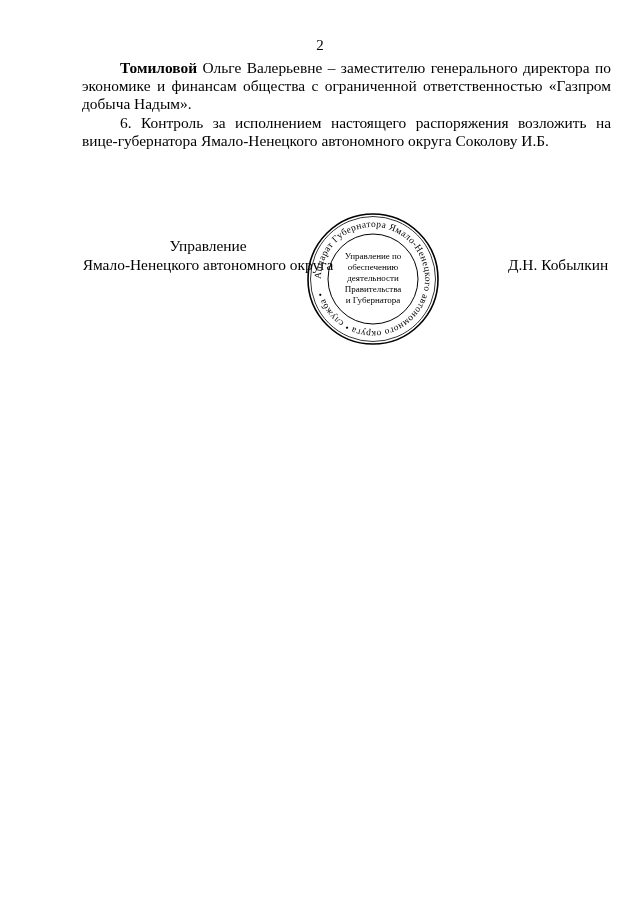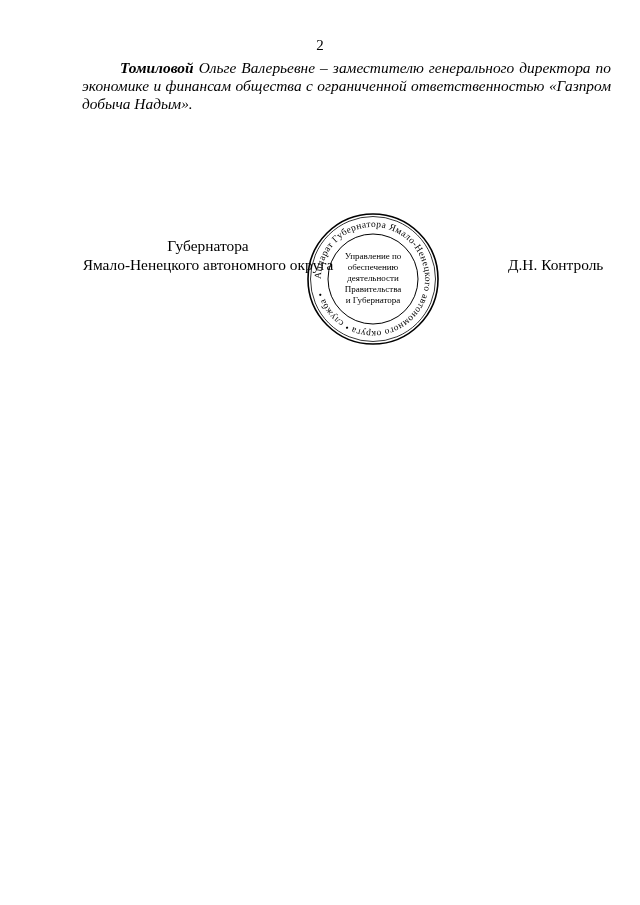--- a/index.html
+++ b/index.html
@@ -8,21 +8,21 @@
     position: absolute; left: 0; top: 0; width: 640px; height: 905px;
     background: #fff; color: #000;
     font-family: "Liberation Serif", serif;
   }
   .page-num {
     position: absolute; top: 36px; left: 0; width: 640px; text-align: center;
     font-size: 15px; line-height: 18px;
   }
   .body-text {
     position: absolute; left: 82px; top: 59px; width: 529px;
-    font-size: 15.4px; line-height: 18.2px; text-align: justify; font-style: italic;
+    font-size: 15.4px; line-height: 18.2px; text-align: justify;
   }
   .body-text p { margin: 0; text-indent: 38px; text-align: justify; text-align-last: left; }
   .bold { font-weight: bold; }
   .sig-title {
     position: absolute; left: 78px; top: 236px; width: 260px;
     font-size: 15.4px; line-height: 19px; text-align: center;
   }
   .sig-name {
     position: absolute; left: 508px; top: 255px;
     font-size: 15.4px; line-height: 19px;
@@ -34,28 +34,29 @@
 </style>
 </head>
 <body>
 
 <div class="page">
 
   <div class="page-num">2</div>
 
   <div class="body-text">
     <p><span class="bold">Томиловой</span><span> Ольге Валерьевне – заместителю генерального директора по экономике и финансам общества с ограниченной ответственностью «Газпром добыча Надым».</span></p>
+    <p>6. Контроль за исполнением настоящего распоряжения возложить на вице-губернатора Ямало-Ненецкого автономного округа Соколову И.Б.</p>
   </div>
 
   <div class="sig-title">
-    <div>Губернатора</div>
+    <div>Управление</div>
     <div>Ямало-Ненецкого  автономного округа</div>
   </div>
 
-  <div class="sig-name">Д.Н. Контроль</div>
+  <div class="sig-name">Д.Н. Кобылкин</div>
 
   <div class="stamp">
     <svg viewBox="0 0 136 136">
       <defs>
         <path id="ringPath" d="M68,68 m-52,0 a52,52 0 1,1 104,0 a52,52 0 1,1 -104,0"></path>
       </defs>
       <circle cx="68" cy="68" r="65" fill="none" stroke="#000" stroke-width="1.6"></circle>
       <circle cx="68" cy="68" r="62.5" fill="none" stroke="#000" stroke-width="0.8"></circle>
       <circle cx="68" cy="68" r="45" fill="none" stroke="#000" stroke-width="1"></circle>
       <text font-family="Liberation Serif, serif" font-size="9.5" fill="#000" letter-spacing="0.4">

